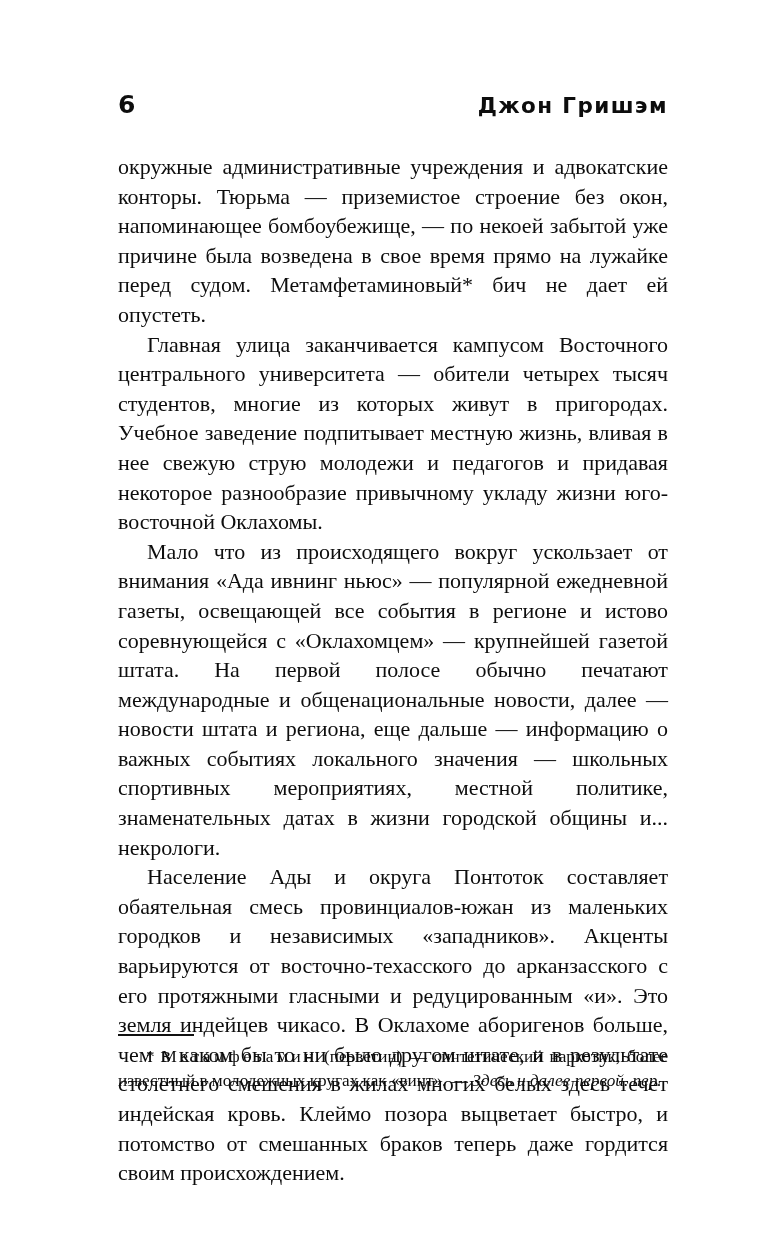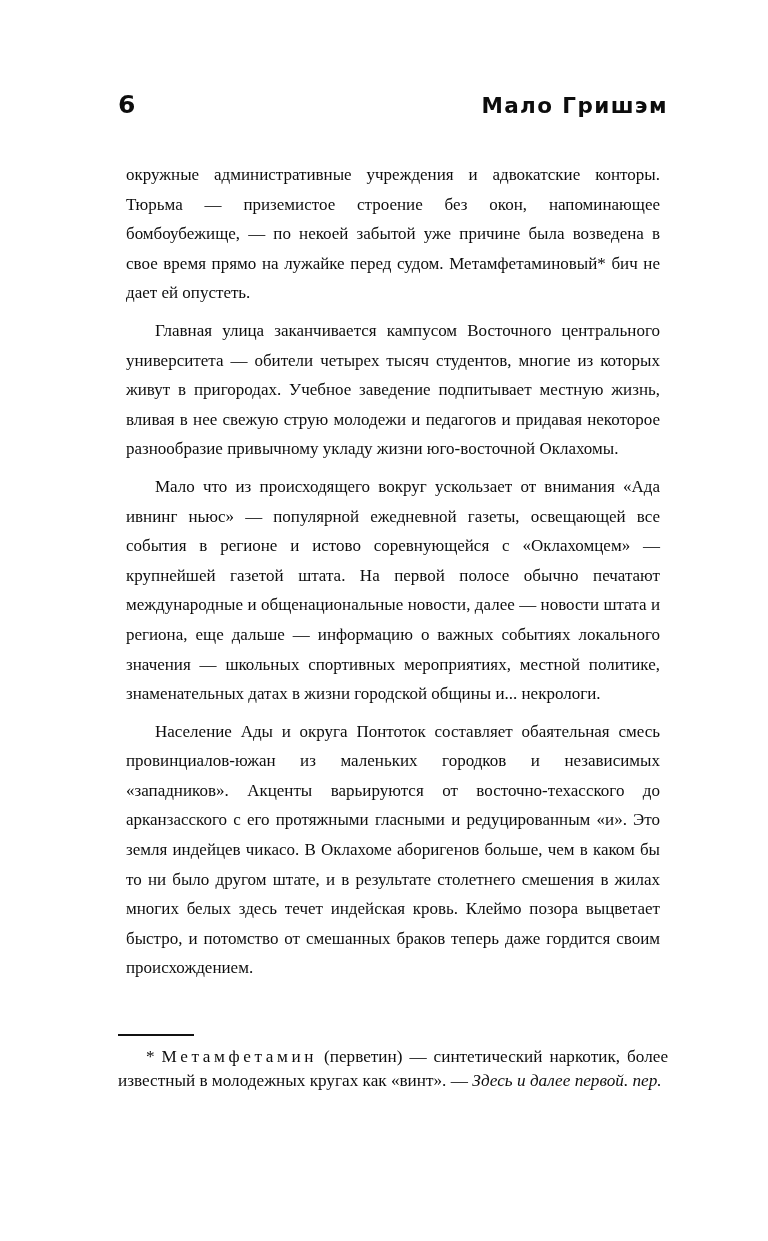--- a/index.html
+++ b/index.html
@@ -52,22 +52,22 @@
 
   
   .textblock {
     position: absolute;
     left: 118px;
     top: 152px;
     width: 550px;
   }
 
   .para {
-    margin: 8px;
-    font-size: 17px;
+    margin: 0;
+    font-size: 22px;
     line-height: 29.6px;
     text-align: justify;
     text-align-last: left;
     text-indent: 29px;
     hyphens: manual;
     word-spacing: 0px;
   }
   .para.first {
     text-indent: 0;
   }
@@ -101,21 +101,21 @@
     font-style: italic;
   }
 </style>
 </head>
 <body>
 
 <div class="page">
 
   <div class="running-head">
     <span class="folio">6</span>
-    <span class="author-name">Мало Гришэм</span>
+    <span class="author-name">Джон Гришэм</span>
   </div>
 
   <div class="textblock">
     <p class="para first">окружные административные учреждения и адвокатские конторы. Тюрьма — приземистое строение без окон, напоминающее бомбоубежище, — по некоей забытой уже причине была возведена в свое время прямо на лужайке перед судом. Метамфетаминовый* бич не дает ей опустеть.</p>
     <p class="para">Главная улица заканчивается кампусом Восточного центрального университета — обители четырех тысяч студентов, многие из которых живут в пригородах. Учебное заведение подпитывает местную жизнь, вливая в нее свежую струю молодежи и педагогов и придавая некоторое разнообразие привычному укладу жизни юго-восточной Оклахомы.</p>
     <p class="para">Мало что из происходящего вокруг ускользает от внимания «Ада ивнинг ньюс» — популярной ежедневной газеты, освещающей все события в регионе и истово соревнующейся с «Оклахомцем» — крупнейшей газетой штата. На первой полосе обычно печатают международные и общенациональные новости, далее — новости штата и региона, еще дальше — информацию о важных событиях локального значения — школьных спортивных мероприятиях, местной политике, знаменательных датах в жизни городской общины и... некрологи.</p>
     <p class="para">Население Ады и округа Понтоток составляет обаятельная смесь провинциалов-южан из маленьких городков и независимых «западников». Акценты варьируются от восточно-техасского до арканзасского с его протяжными гласными и редуцированным «и». Это земля индейцев чикасо. В Оклахоме аборигенов больше, чем в каком бы то ни было другом штате, и в результате столетнего смешения в жилах многих белых здесь течет индейская кровь. Клеймо позора выцветает быстро, и потомство от смешанных браков теперь даже гордится своим происхождением.</p>
   </div>
 
   <div class="footnote-zone">

